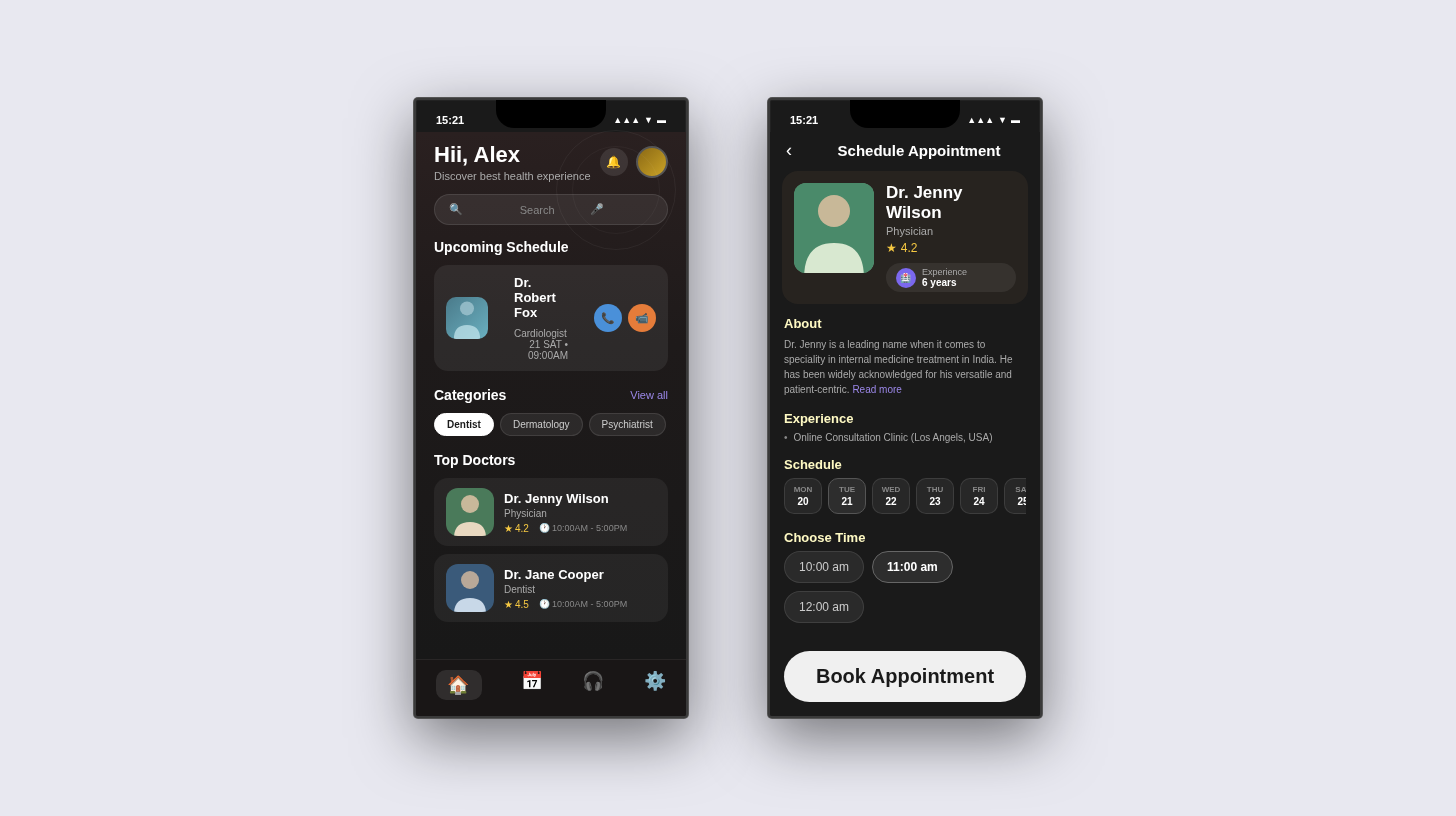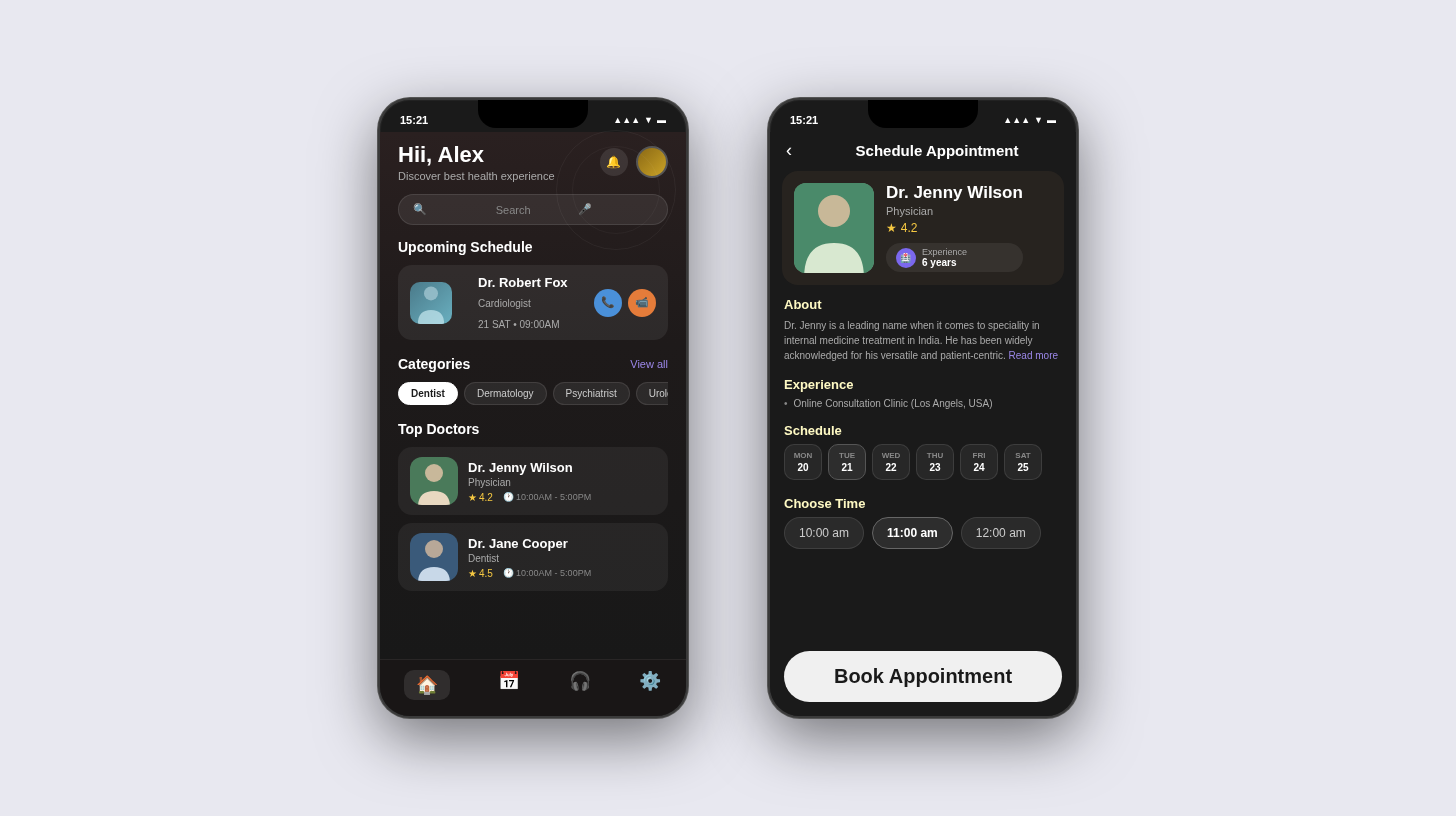--- a/index.html
+++ b/index.html
@@ -10,24 +10,24 @@
       display: flex;
       align-items: center;
       justify-content: center;
       gap: 80px;
       font-family: -apple-system, BlinkMacSystemFont, 'SF Pro Display', 'Segoe UI', sans-serif;
       overflow: hidden;
     }
 
     
     .phone {
-      width: 310px;
+      width: 274px;
       height: 620px;
       background: #1a1a1a;
-      border-radius: 32px;
+      border-radius: 4px;
       border: 2px solid #3a3a3a;
       box-shadow: 0 0 0 1px #555, 0 20px 60px rgba(0,0,0,0.5), inset 0 0 0 1px #222;
       position: relative;
       overflow: hidden;
       display: flex;
       flex-direction: column;
     }
 
     
     .notch {
@@ -185,21 +185,22 @@
       color: #fff;
     }
     .doctor-specialty {
       font-size: 10px;
       color: #aaa;
       margin-top: 8px;
     }
     .doctor-schedule {
       font-size: 10px;
       color: #aaa;
-      margin-top: 10px;
+      margin-top: 0;
+      text-align: right;
     }
     .action-btns {
       display: flex;
       gap: 6px;
     }
     .action-btn {
       width: 28px;
       height: 28px;
       border-radius: 50%;
       background: rgba(255,255,255,0.08);

